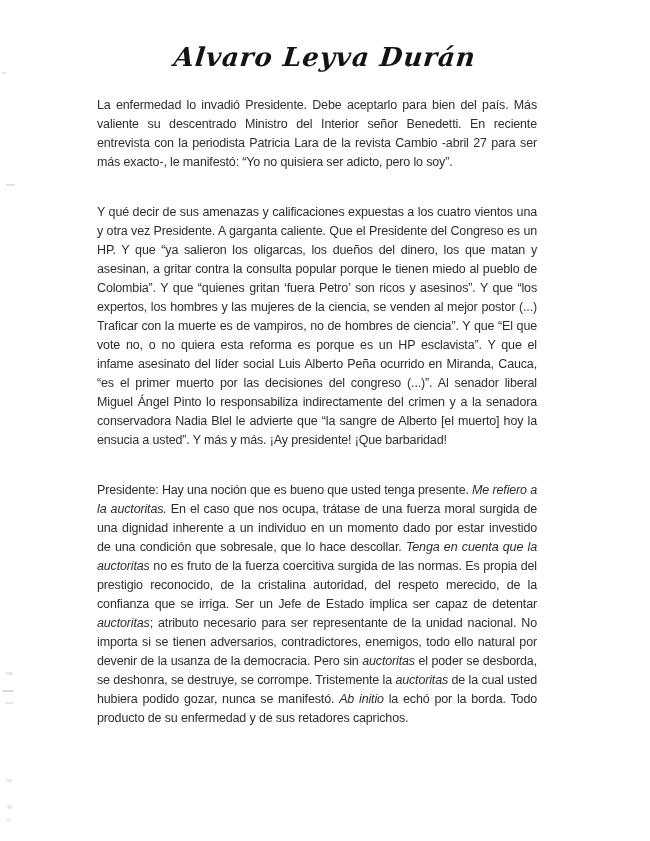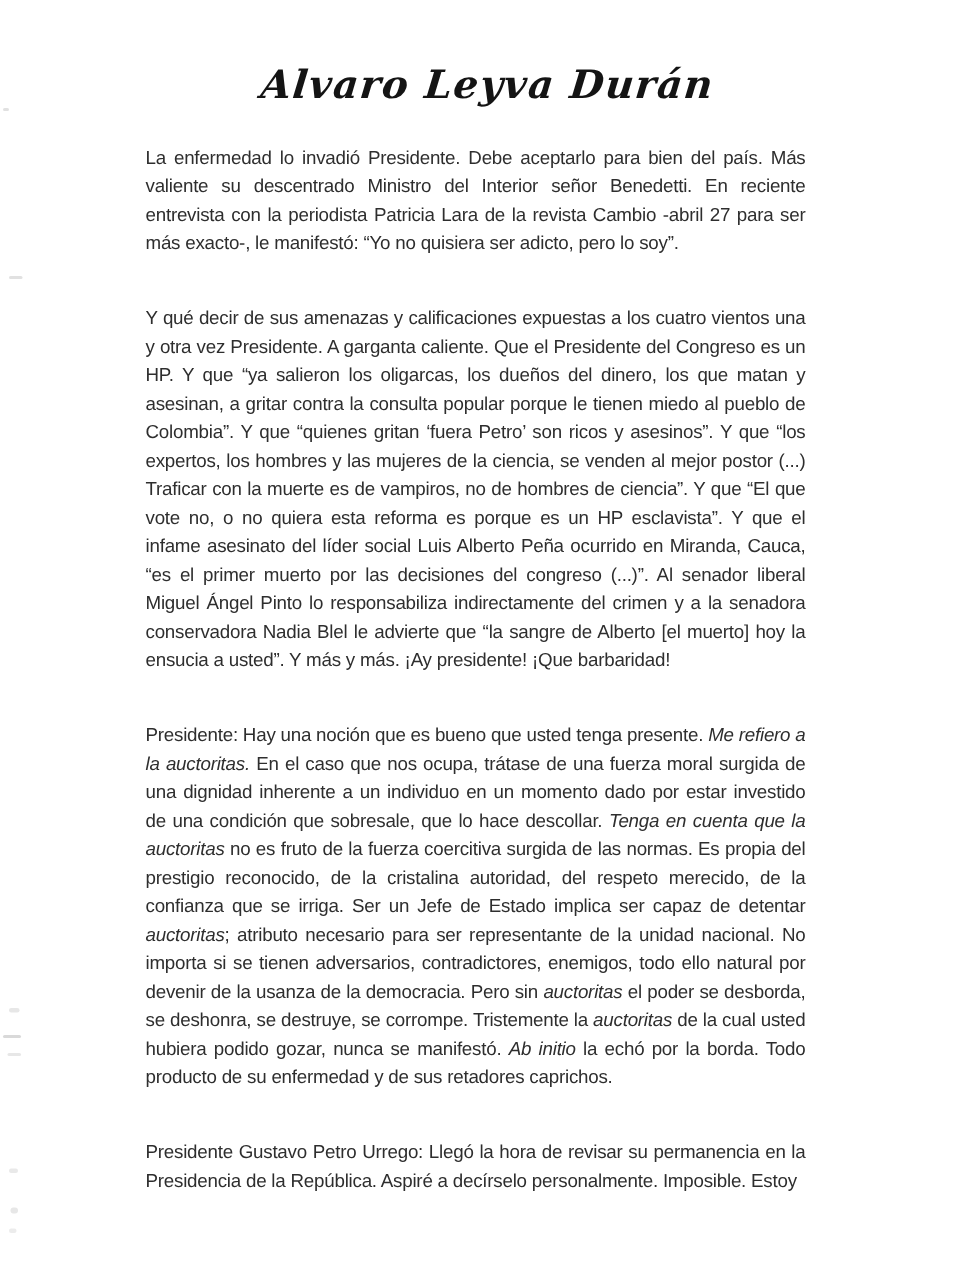--- a/index.html
+++ b/index.html
@@ -73,16 +73,15 @@
   <span class="artifact a6"></span>
   <span class="artifact a7"></span>
   <span class="artifact a8"></span>
 
   <h1 class="signature">Alvaro Leyva Durán</h1>
 
   <div class="body-text">
     <p class="para"><span>La enfermedad lo invadió Presidente. Debe aceptarlo para bien del país. Más valiente su descentrado Ministro del Interior señor Benedetti. En reciente entrevista con la periodista Patricia Lara de la revista Cambio -abril 27 para ser más exacto-, le manifestó: “Yo no quisiera ser adicto, pero lo soy”.</span></p>
     <p class="para"><span>Y qué decir de sus amenazas y calificaciones expuestas a los cuatro vientos una y otra vez Presidente. A garganta caliente. Que el Presidente del Congreso es un HP. Y que “ya salieron los oligarcas, los dueños del dinero, los que matan y asesinan, a gritar contra la consulta popular porque le tienen miedo al pueblo de Colombia”. Y que “quienes gritan ‘fuera Petro’ son ricos y asesinos”. Y que “los expertos, los hombres y las mujeres de la ciencia, se venden al mejor postor (...) Traficar con la muerte es de vampiros, no de hombres de ciencia”. Y que “El que vote no, o no quiera esta reforma es porque es un HP esclavista”.  Y que el infame asesinato del líder social Luis Alberto Peña ocurrido en Miranda, Cauca, “es el primer muerto por las decisiones del congreso (...)”. Al senador liberal  Miguel Ángel Pinto lo responsabiliza indirectamente del crimen  y a la senadora conservadora Nadia Blel le advierte que “la sangre de Alberto [el muerto] hoy la ensucia a usted”. Y más y más. ¡Ay presidente! ¡Que barbaridad!</span></p>
     <p class="para"><span>Presidente: Hay una noción que es bueno que usted tenga presente. </span><span class="it">Me refiero a la auctoritas.</span><span> En el caso que nos ocupa, trátase de una fuerza moral surgida de una dignidad inherente a un individuo en un momento dado por estar investido de una condición que sobresale, que lo hace descollar. </span><span class="it">Tenga en cuenta que la auctoritas</span><span> no es fruto de la fuerza coercitiva surgida de las normas. Es propia del prestigio reconocido, de la cristalina autoridad, del respeto merecido, de la confianza que se irriga. Ser un Jefe de Estado implica ser capaz de detentar </span><span class="it">auctoritas</span><span>; atributo necesario para ser representante de la unidad nacional. No importa si se tienen adversarios, contradictores, enemigos, todo ello natural por devenir de la usanza de la democracia. Pero sin </span><span class="it">auctoritas</span><span> el poder se desborda, se deshonra, se destruye, se corrompe. Tristemente la </span><span class="it">auctoritas</span><span> de la cual usted hubiera podido gozar, nunca se manifestó. </span><span class="it">Ab initio</span><span> la echó por la borda. Todo producto de su enfermedad y de sus retadores caprichos.</span></p>
-    <p class="para"><span>Presidente Gustavo Petro Urrego: Llegó la hora de revisar su permanencia en la Presidencia de la República. Aspiré a decírselo personalmente. Imposible. Estoy</span></p>
   </div>
 
 </div>
 
 </body></html>

